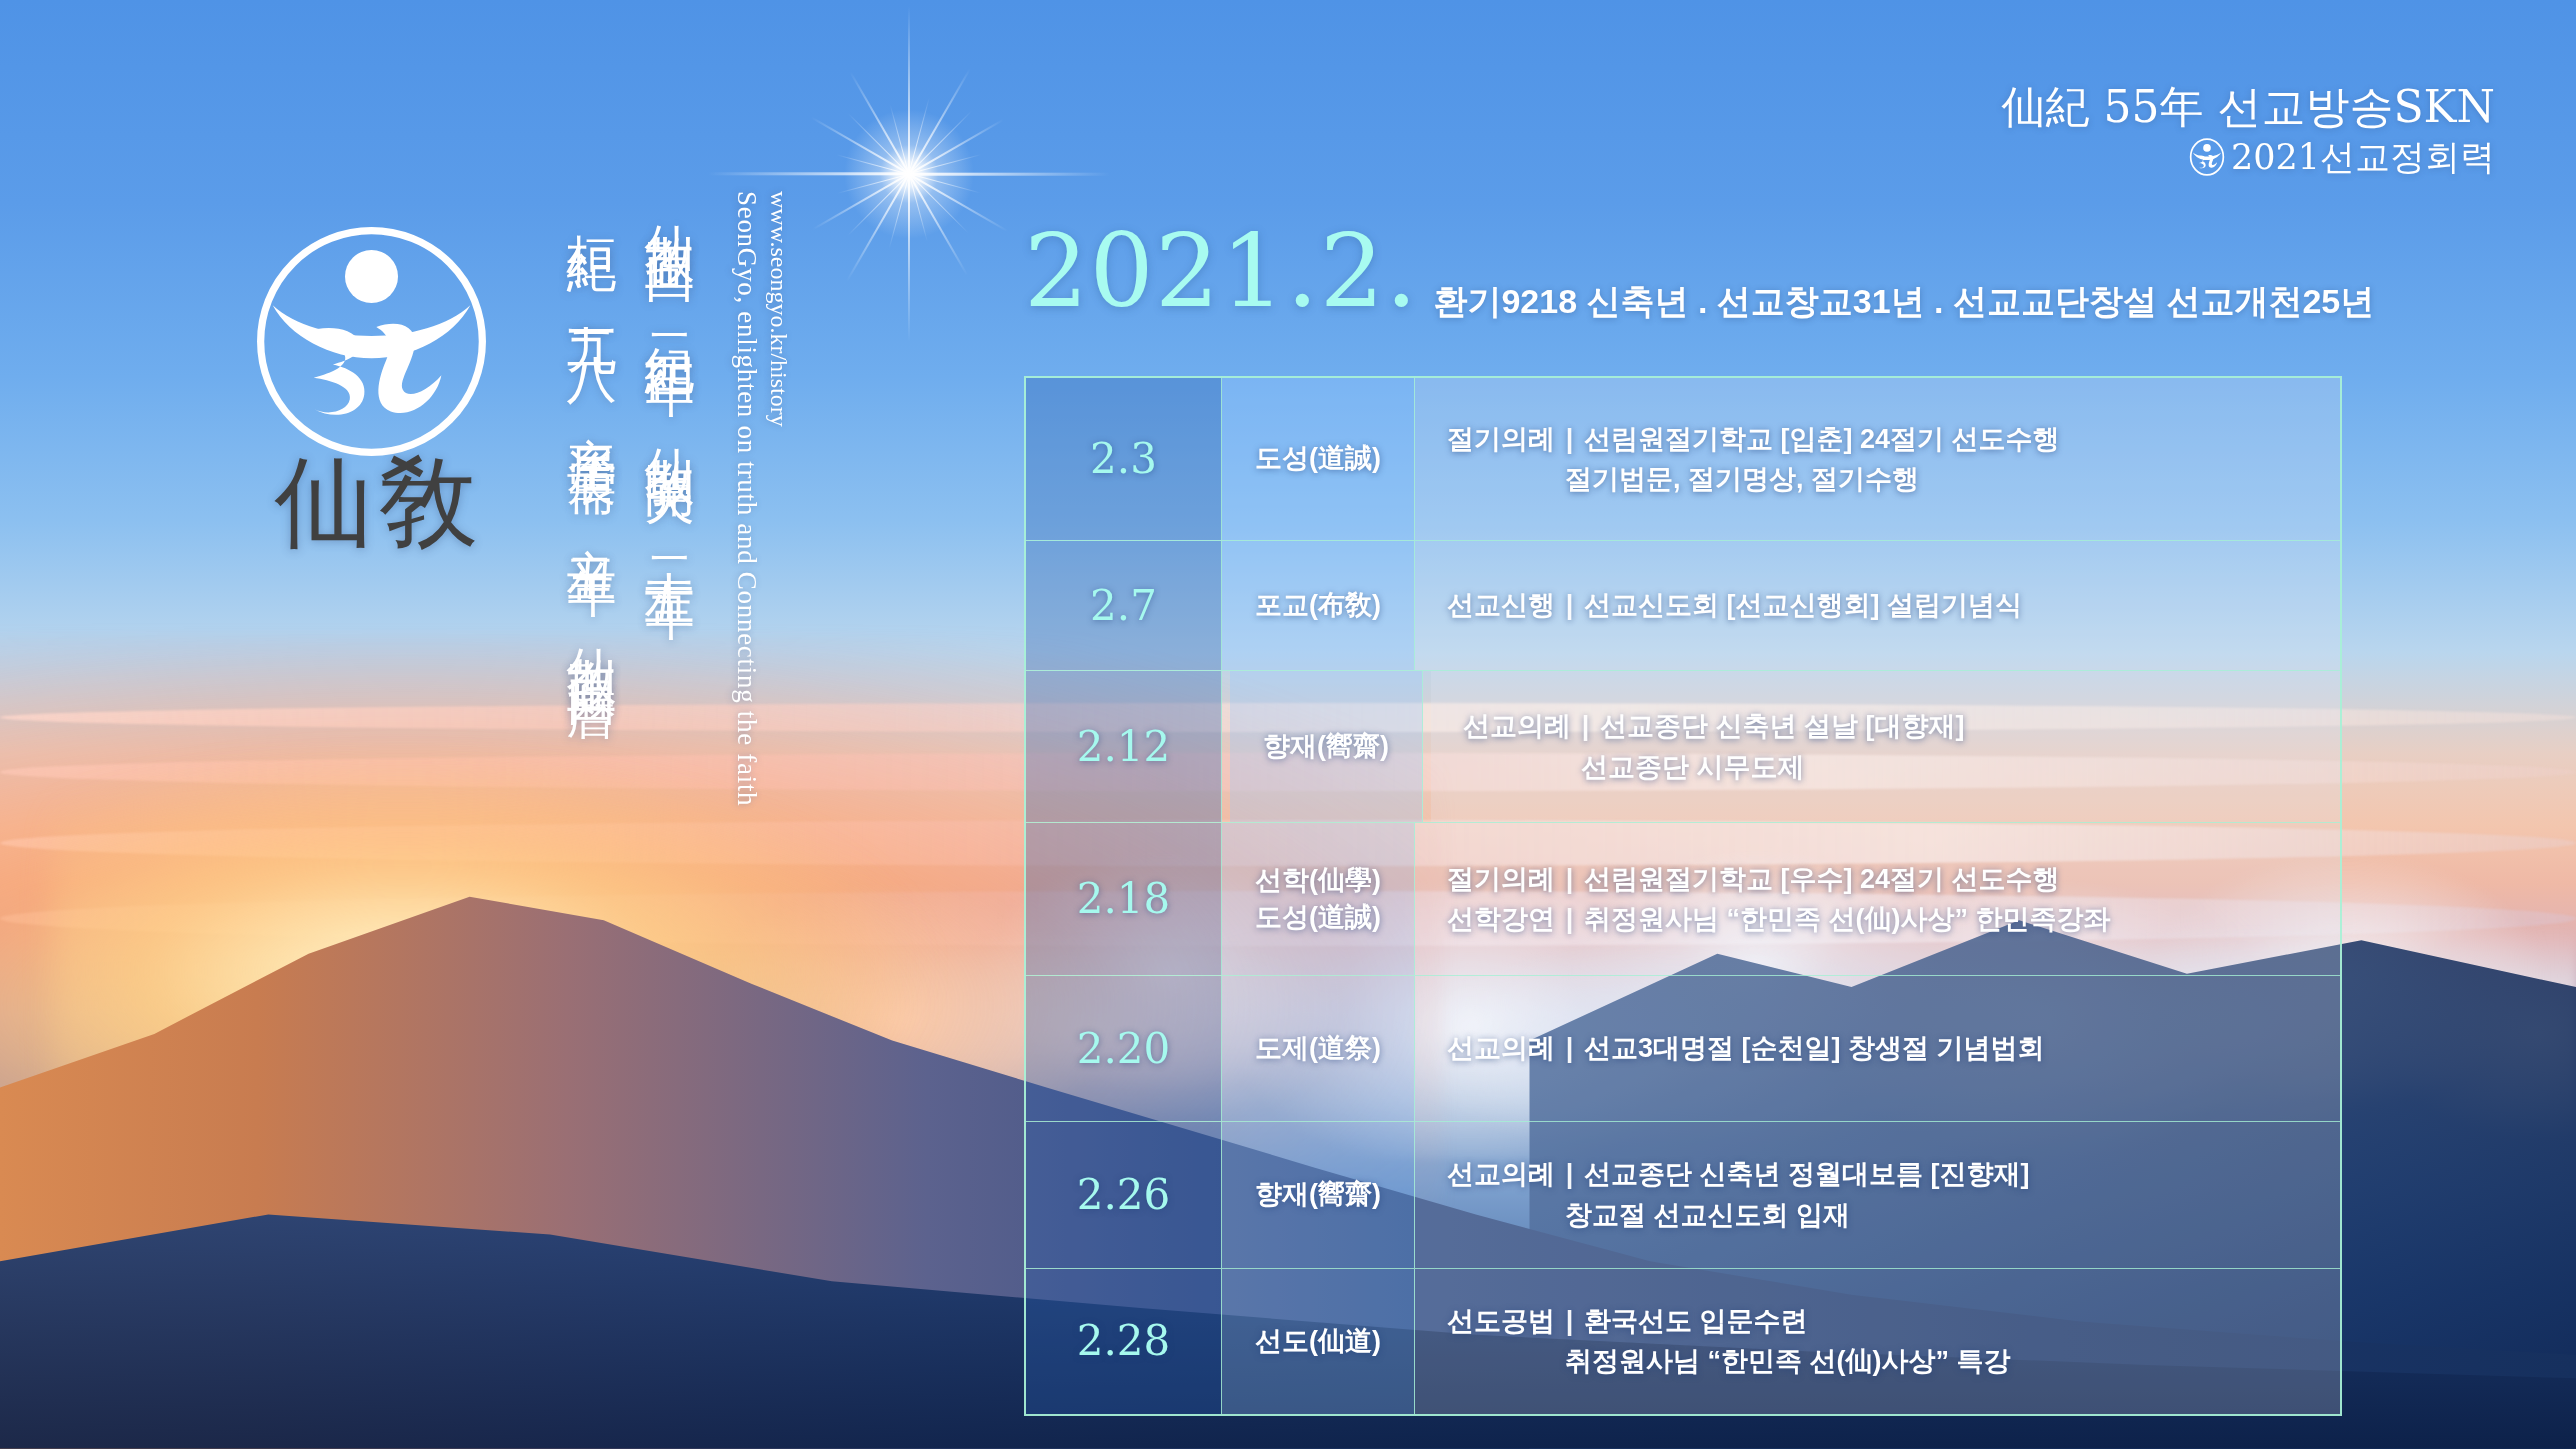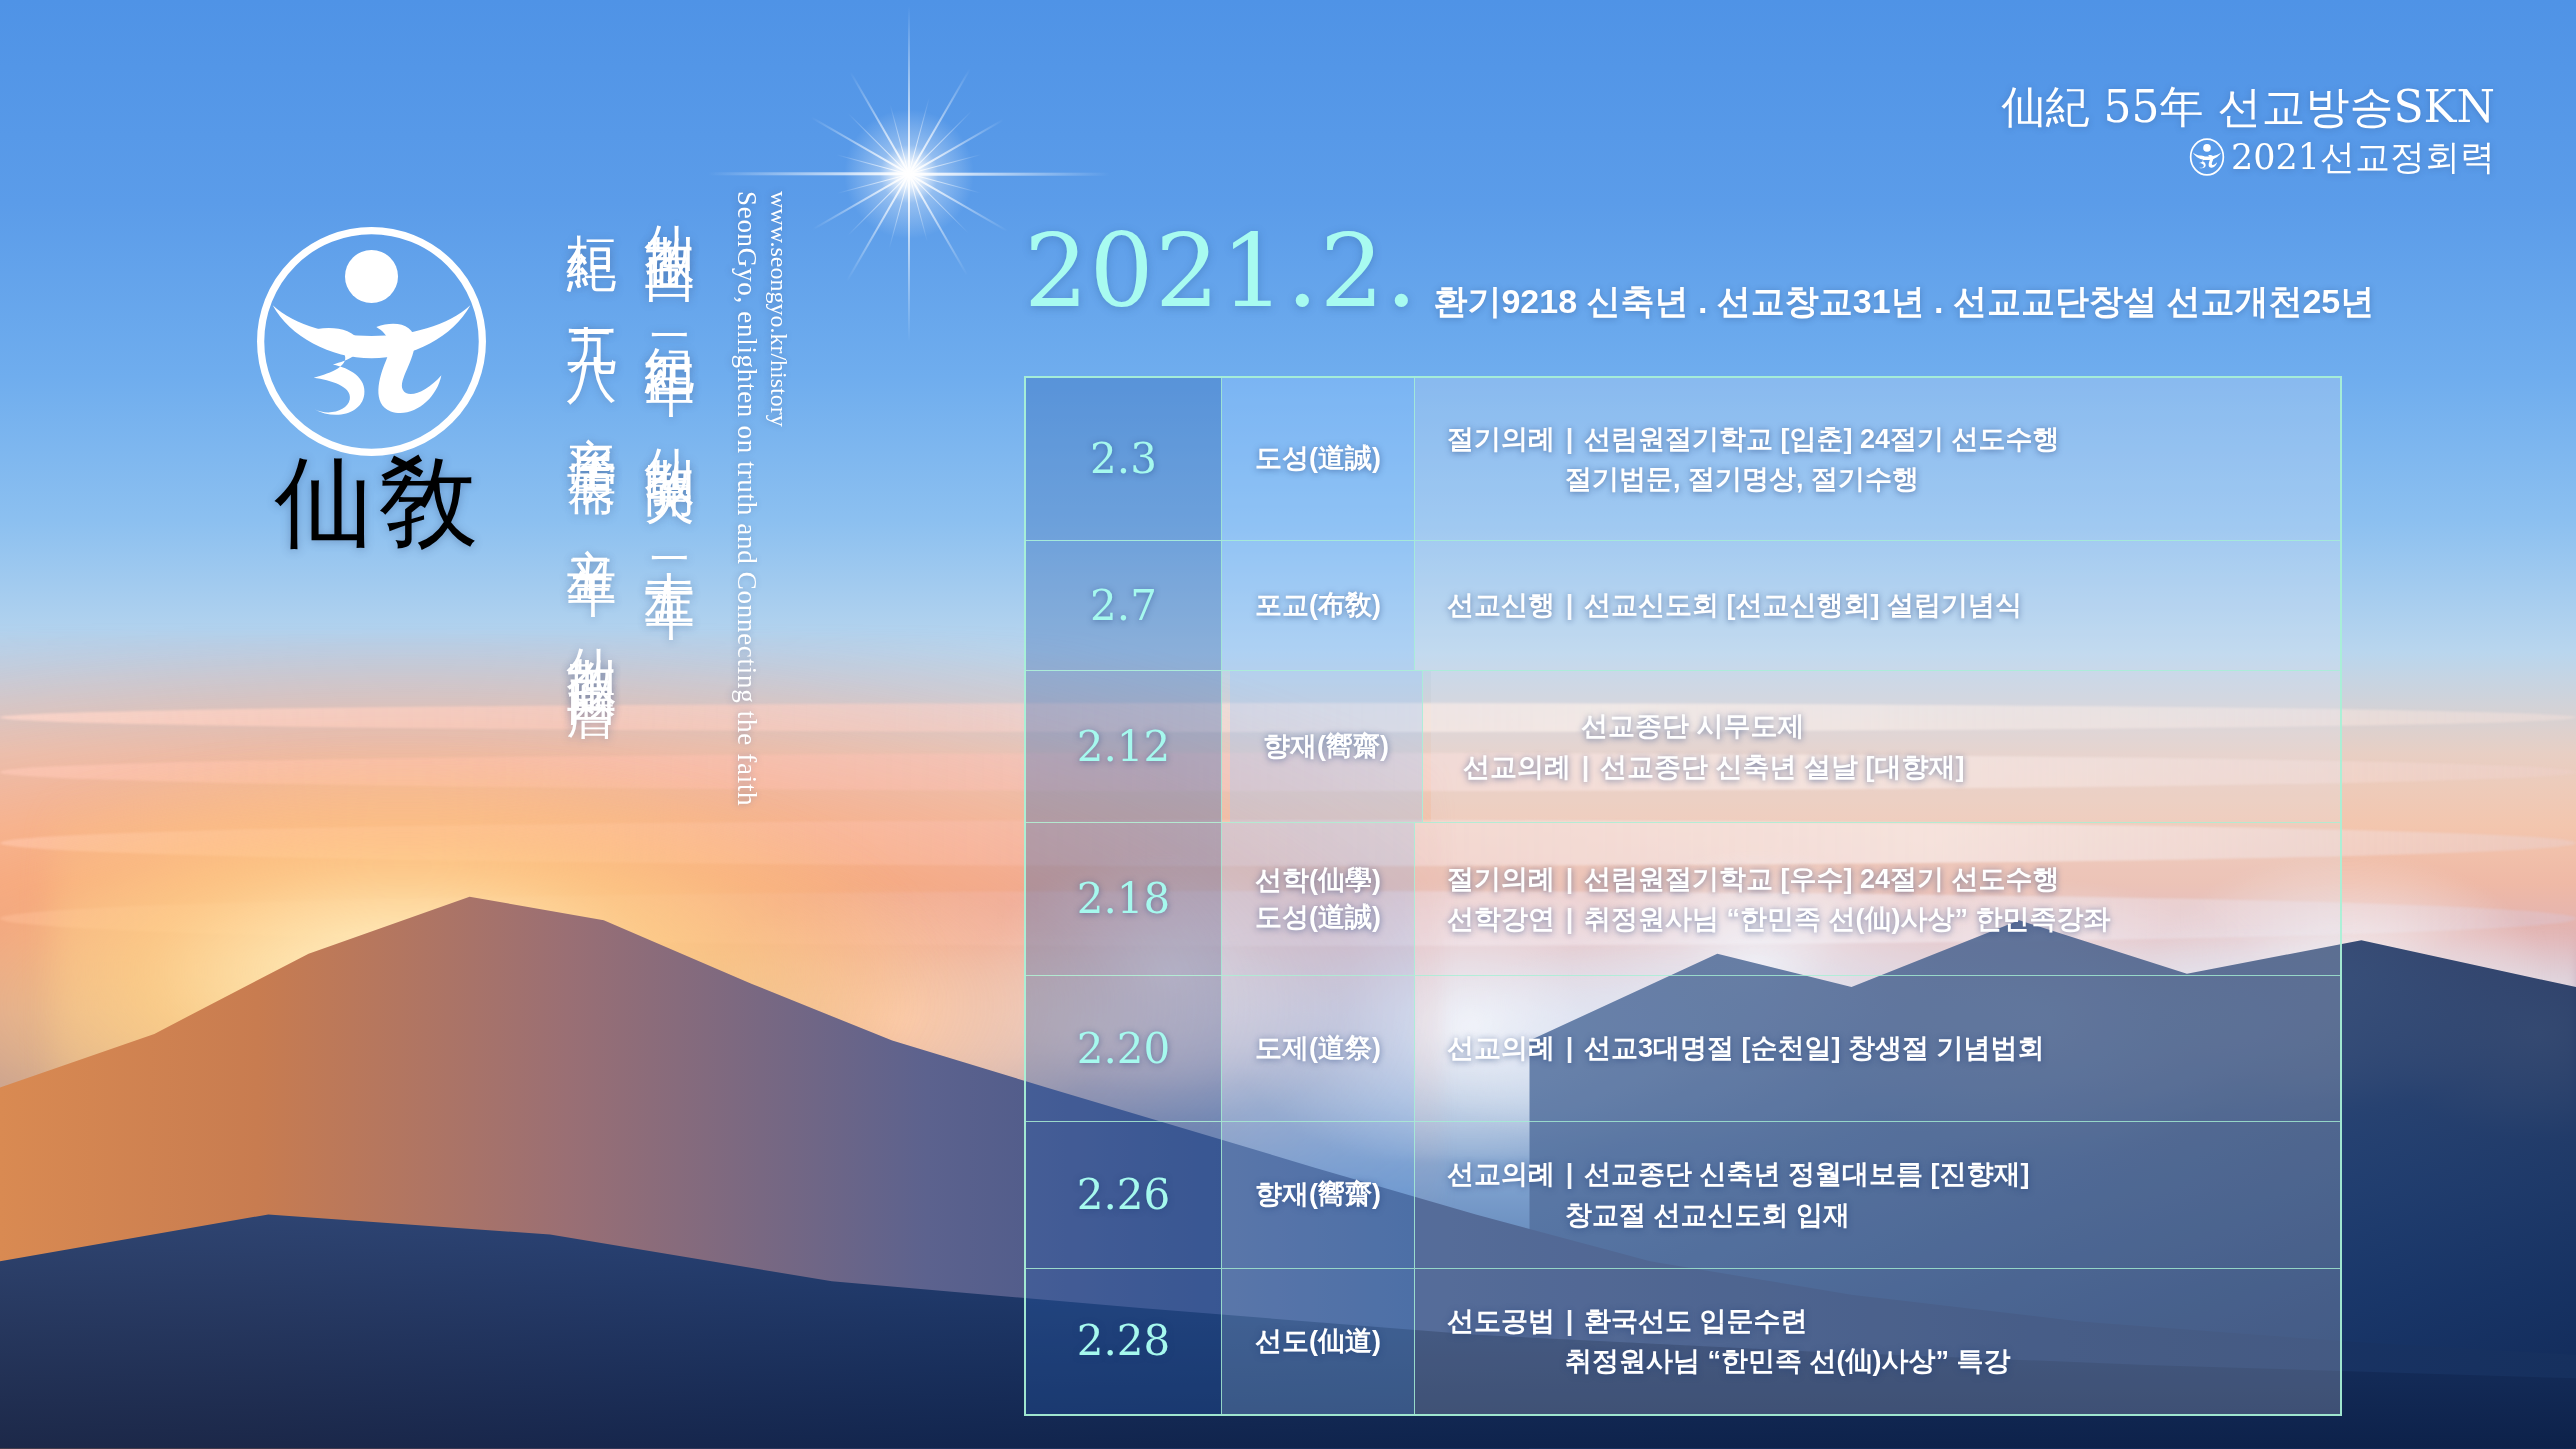--- a/index.html
+++ b/index.html
@@ -92,21 +92,21 @@
   .burst-core{
     position:absolute;left:-74px;top:-74px;width:148px;height:148px;border-radius:50%;
     background:radial-gradient(circle,rgba(255,255,255,1) 0%,rgba(255,255,255,.85) 12%,rgba(255,255,255,.35) 28%,rgba(255,255,255,0) 62%);
   }
 
   
   .logo-wrap{position:absolute;left:238px;top:221px;width:282px;height:376px;}
   .logo-circle{position:absolute;left:13.4px;top:0;width:241px;height:241px;}
   .logo-kanji{
     position:absolute;left:0;top:231px;width:282px;
-    text-align:center;color:#000000;font-size:99px;line-height:1;
+    text-align:center;color:#404040;font-size:99px;line-height:1;
     font-family:"DejaVu Serif","Liberation Serif",serif;font-weight:400;
     text-shadow:0 1.3px 9.4px rgba(60,90,140,.45);letter-spacing:5.4px;
   }
 
   
   .vcol{
     position:absolute;color:#fff;
     writing-mode:vertical-rl;text-orientation:upright;
     text-shadow:0 1.3px 8px rgba(70,100,150,.4);
     white-space:nowrap;
@@ -335,22 +335,22 @@
         <div class="c-body">
           <div class="bline"><span class="tag">선교신행</span><span class="bar">|</span><span>선교신도회 [선교신행회] 설립기념식</span></div>
         </div>
       </div>
       <div class="row" style="flex: 198 0 0%; gap: 8px;">
         <div class="c-date">2.12</div>
         <div class="c-type">
           <span>향재(嚮齋)</span>
         </div>
         <div class="c-body">
+          <div class="bline"><span class="tag">선교의례</span><span class="bar">|</span><span>선교종단 신축년 설날 [대향재]</span></div>
           <div class="bline indent"><span>선교종단 시무도제</span></div>
-          <div class="bline"><span class="tag">선교의례</span><span class="bar">|</span><span>선교종단 신축년 설날 [대향재]</span></div>
         </div>
       </div>
       <div class="row" style="flex: 198 0 0%;">
         <div class="c-date">2.18</div>
         <div class="c-type">
           <span>선학(仙學)</span>
           <span>도성(道誠)</span>
         </div>
         <div class="c-body">
           <div class="bline"><span class="tag">절기의례</span><span class="bar">|</span><span>선림원절기학교 [우수] 24절기 선도수행</span></div>

